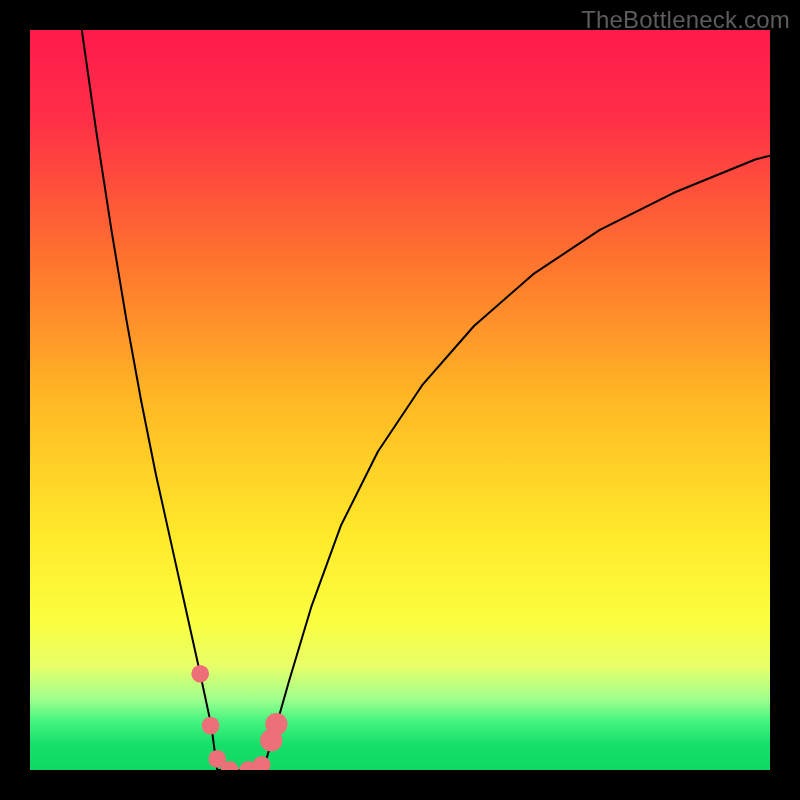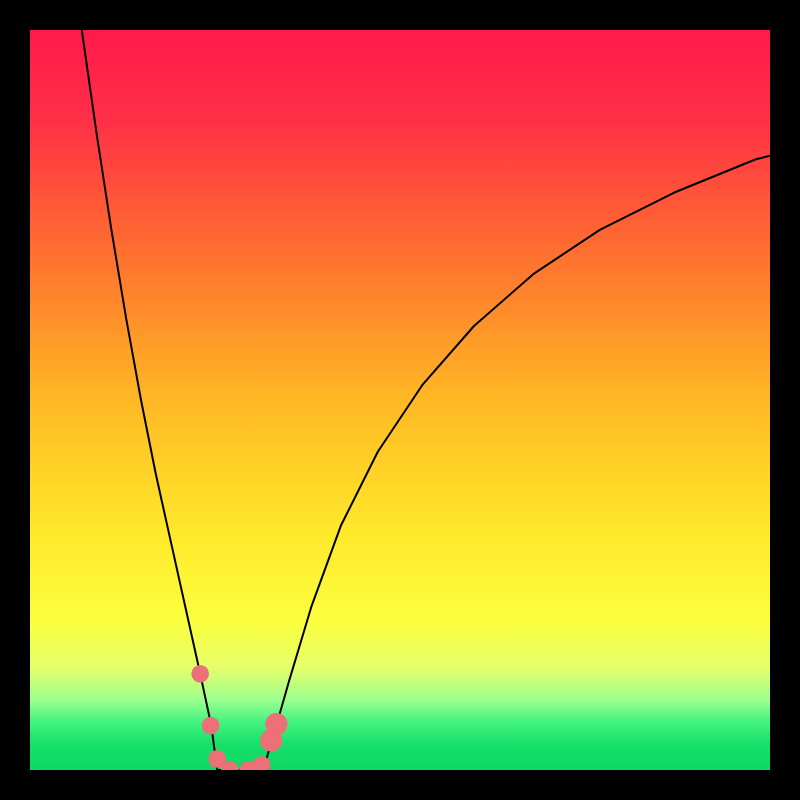--- a/index.html
+++ b/index.html
@@ -73,13 +73,14 @@
           <circle cx="180.56" cy="695.60" r="8.88" fill="#ed6f77"></circle>
           <circle cx="187.22" cy="728.90" r="8.88" fill="#ed6f77"></circle>
           <circle cx="199.80" cy="740.00" r="8.88" fill="#ed6f77"></circle>
           <circle cx="218.30" cy="740.00" r="8.88" fill="#ed6f77"></circle>
           <circle cx="231.62" cy="734.82" r="8.88" fill="#ed6f77"></circle>
           <circle cx="241.24" cy="710.40" r="11.10" fill="#ed6f77"></circle>
           <circle cx="246.42" cy="694.12" r="11.10" fill="#ed6f77"></circle>
         </g>
     </svg>
   </div>
+  <div class="watermark">TheBottleneck.com</div>
 </div>
 
 </body></html>

